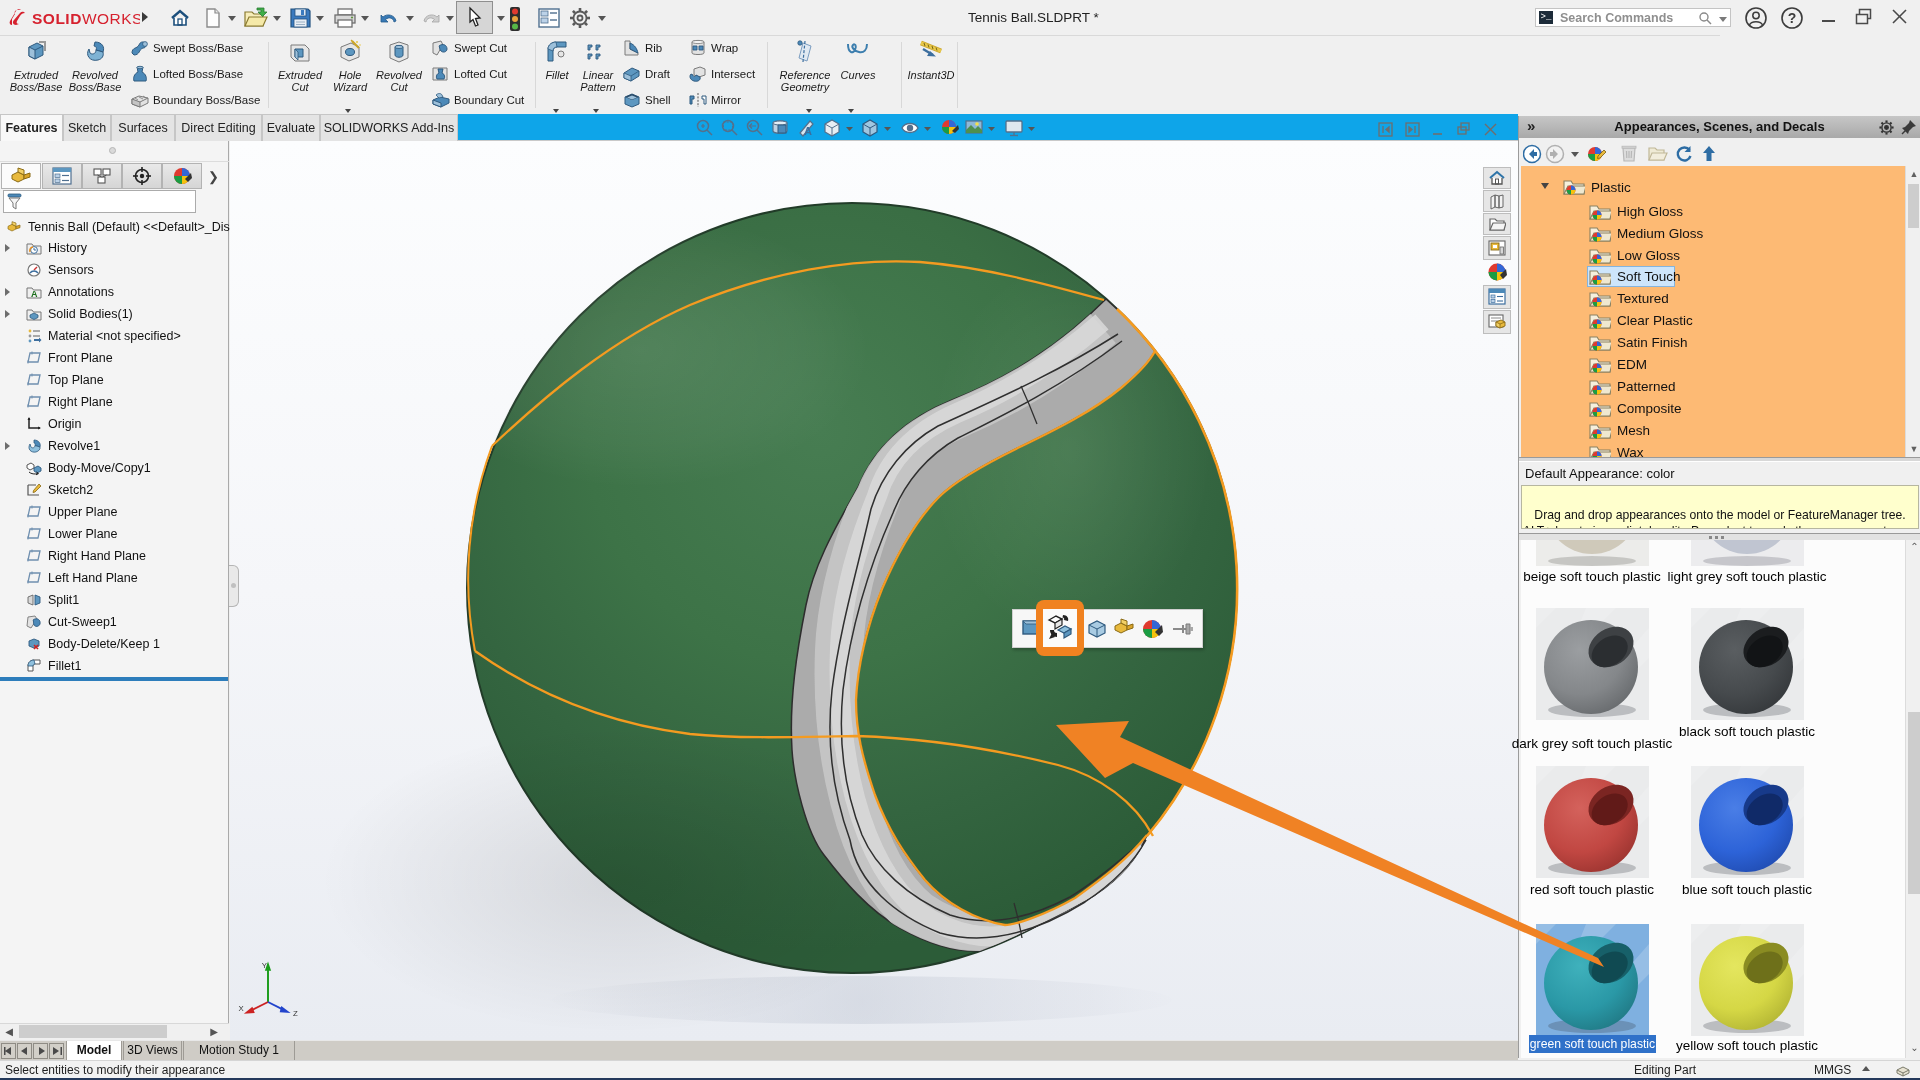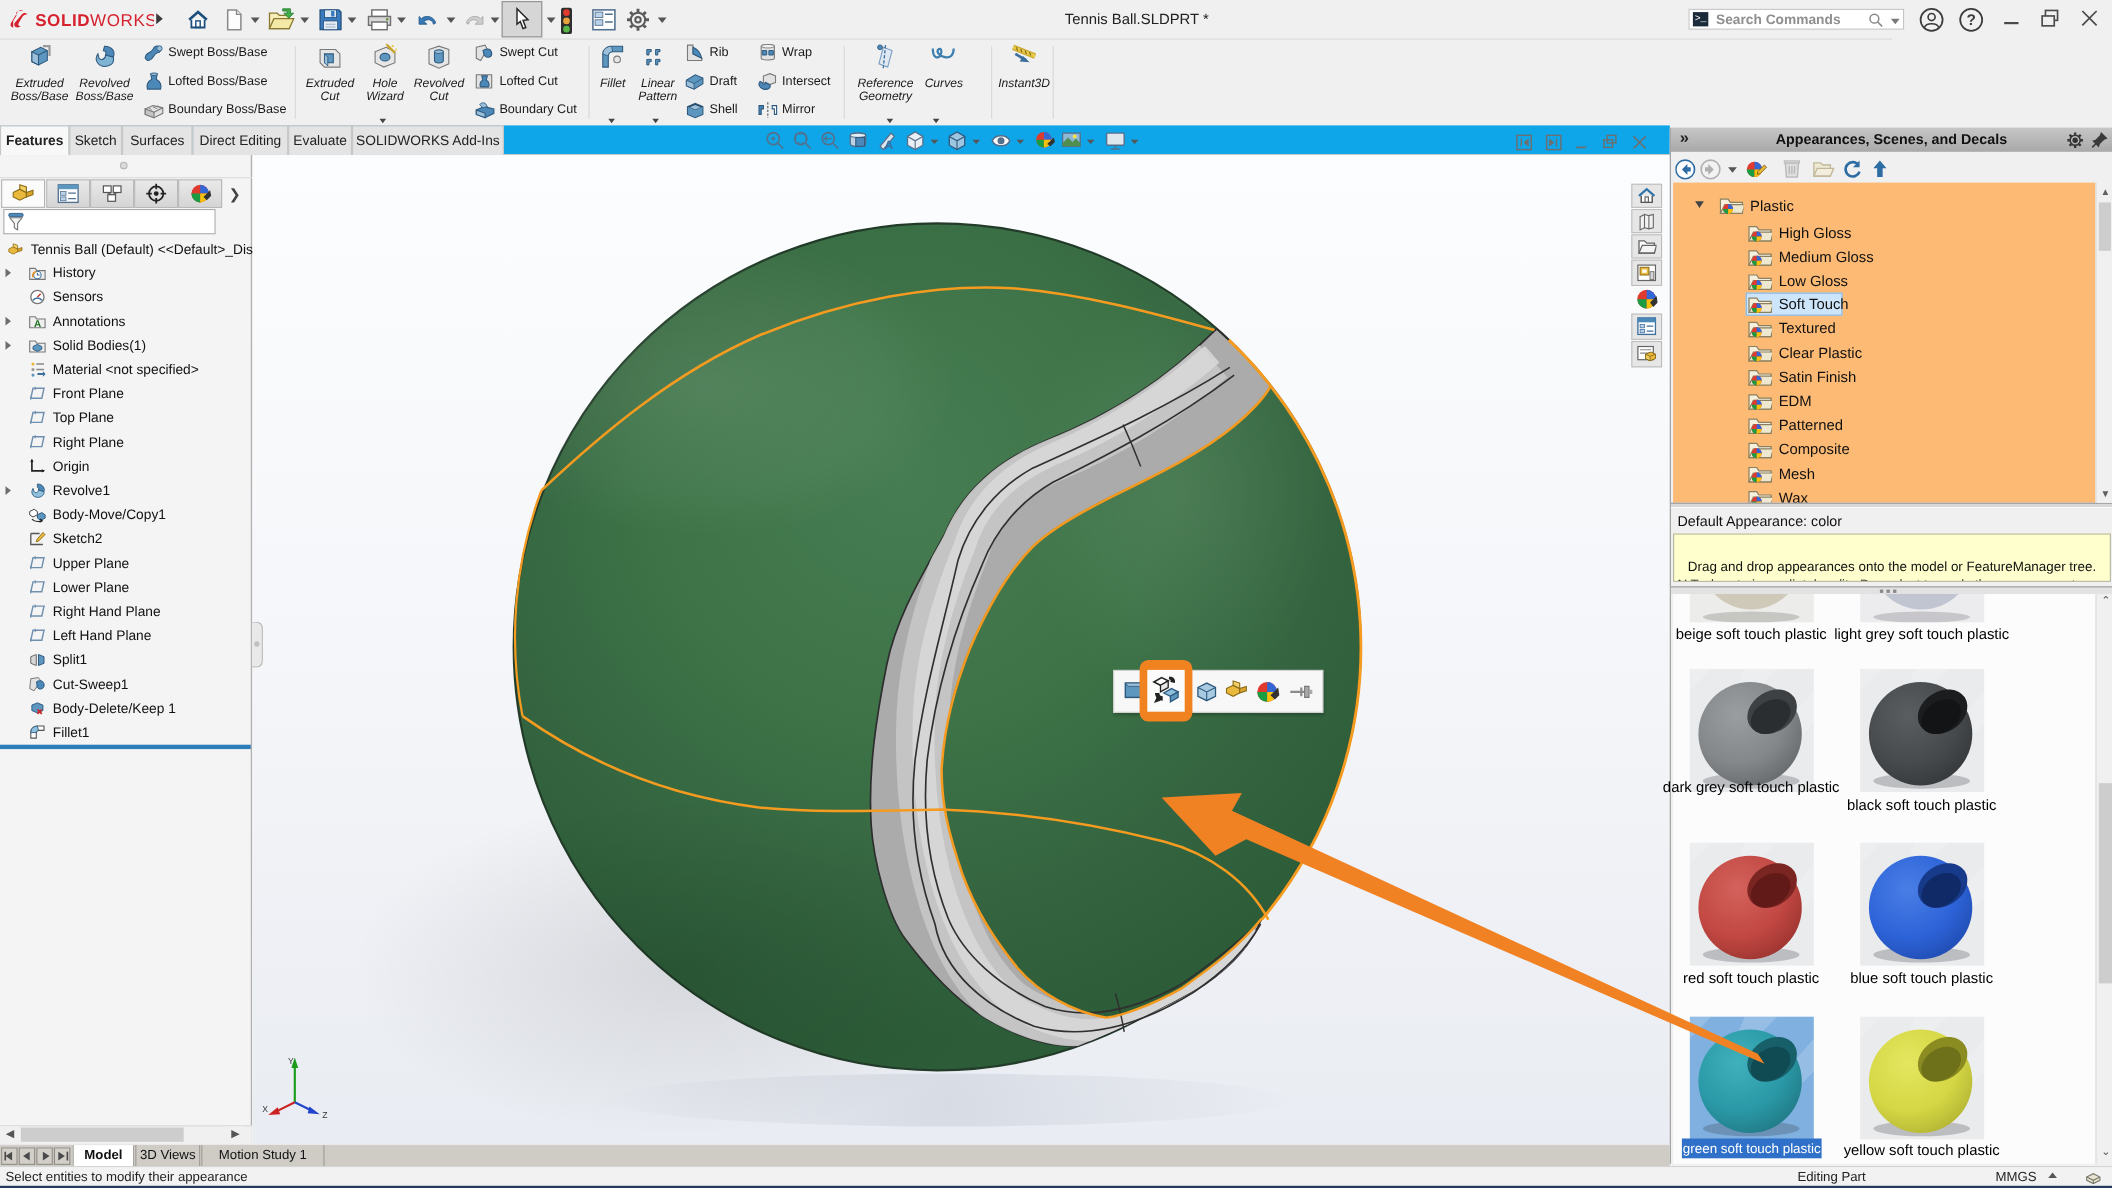--- a/index.html
+++ b/index.html
@@ -1092,21 +1092,21 @@
         </defs>
         <rect width="113" height="112" fill="#eaebec"></rect>
         <path d="M0 0 L20 0 L0 20 Z M50 0 L80 0 L30 50 Z M113 20 L113 50 L60 103 L40 103 Z" fill="#ffffff" opacity="0.18"></path>
         <ellipse cx="56" cy="102" rx="44" ry="7" fill="#30343a" opacity="0.25"></ellipse>
         <circle cx="55" cy="59" r="47" fill="url(#sgbk)"></circle>
         <g transform="rotate(-33 75 39)">
           <ellipse cx="75" cy="39" rx="24" ry="18.5" fill="#1b1d1f"></ellipse>
           <ellipse cx="71.5" cy="42" rx="19.5" ry="14" fill="#121416"></ellipse>
         </g>
       </svg>
-      <div class="tlab" style="left:-14px;top:168px">dark grey soft touch plastic</div>
+      <div class="tlab" style="left:-14px;top:196px">dark grey soft touch plastic</div>
       <div class="tlab" style="left:141px;top:184px">black soft touch plastic</div>
       <svg class="thumb" style="left:15px;top:226px" viewBox="0 0 113 112">
         <defs>
           <radialGradient id="sgrd" cx="0.38" cy="0.32" r="0.85">
             <stop offset="0" stop-color="#d4625c"></stop>
             <stop offset="0.55" stop-color="#c14742"></stop>
             <stop offset="1" stop-color="#8e2d29"></stop>
           </radialGradient>
         </defs>
         <rect width="113" height="112" fill="#eaebec"></rect>

